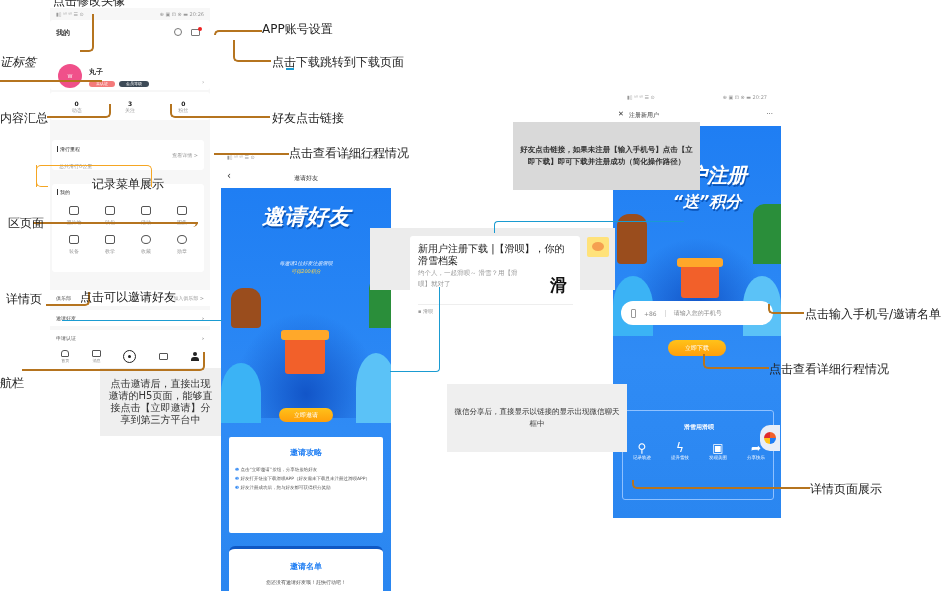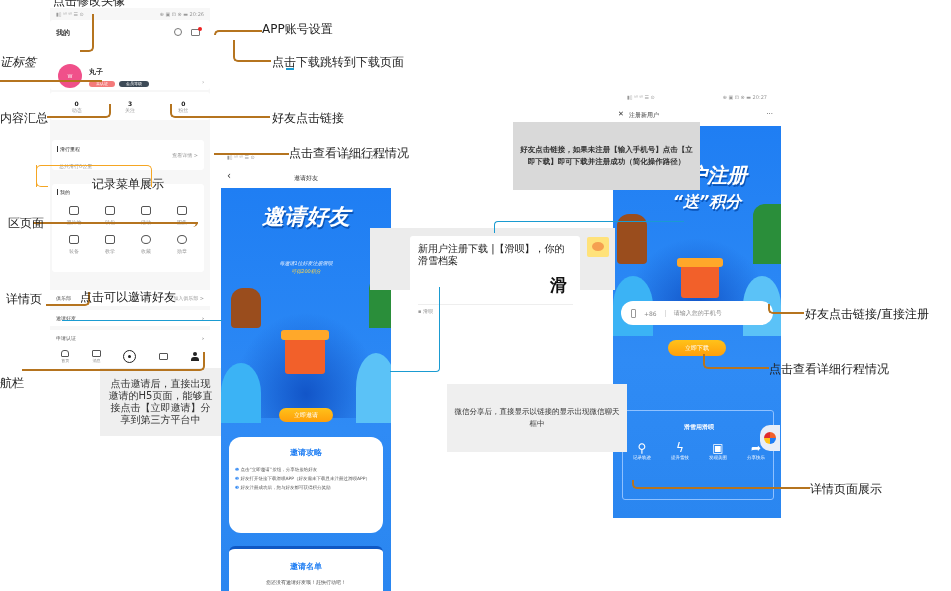--- a/index.html
+++ b/index.html
@@ -140,21 +140,21 @@
 
     <div class="abs" style="left:0;top:110px;width:170px;height:120px;background:radial-gradient(ellipse at 50% 80%, #1255c8 0%, transparent 60%);"></div>
     <div class="abs" style="left:10px;top:100px;width:30px;height:40px;background:#9a4d1d;border-radius:12px 12px 4px 4px;"></div>
     <div class="abs" style="left:148px;top:90px;width:22px;height:50px;background:#2a8e3a;border-radius:10px 0 0 0;"></div>
     <div class="abs" style="left:64px;top:150px;width:40px;height:36px;background:#f2602a;border-radius:3px;"></div>
     <div class="abs" style="left:60px;top:142px;width:48px;height:10px;background:#ffa82a;border-radius:3px;"></div>
     <div class="abs" style="left:0;top:175px;width:40px;height:60px;background:#3bb3f5;border-radius:50% 50% 0 0;"></div>
     <div class="abs" style="left:135px;top:165px;width:40px;height:70px;background:#5bc2f7;border-radius:50% 50% 0 0;"></div>
     <div class="abs orange-btn" style="left:58px;top:220px;width:54px;height:14px;line-height:14px;">立即邀请</div>
 
-    <div class="abs" style="left:8px;top:249px;width:154px;height:96px;background:#fff;border-radius:12px;">
+    <div class="abs" style="left:8px;top:249px;width:154px;height:96px;background:#fff;border-radius:2px;">
       <div class="abs" style="left:0;width:154px;top:10px;text-align:center;font-size:8px;color:#1f7ef3;font-weight:bold;">邀请攻略</div>
       <div class="abs" style="left:6px;top:28px;width:144px;font-size:4.5px;color:#555;line-height:9px;">
         <div><span style="color:#1f7ef3;">❶ </span><span>点击“立即邀请”按钮，分享链接给好友</span></div>
         <div><span style="color:#1f7ef3;">❷ </span><span>好友打开链接下载滑呗APP（好友需未下载且未注册过滑呗APP）</span></div>
         <div><span style="color:#1f7ef3;">❸ </span><span>好友注册成功后，您与好友都可获得积分奖励</span></div>
       </div>
     </div>
 
     <div class="abs" style="left:8px;top:358px;width:154px;height:60px;background:#fff;border-radius:6px;border-top:3px solid #0f58c4;">
       <div class="abs" style="left:0;width:154px;top:12px;text-align:center;font-size:8px;color:#1f7ef3;font-weight:bold;">邀请名单</div>
@@ -196,20 +196,21 @@
     </div>
   </div>
 </div>
 <div class="abs" style="left:760px;top:425px;width:20px;height:26px;background:#e8eef7;border-radius:10px 0 0 10px;">
   <div style="position:absolute;left:4px;top:7px;width:12px;height:12px;border-radius:50%;background:conic-gradient(#f2602a 0 25%, #1f7ef3 25% 50%, #ffc21a 50% 75%, #e02b2b 75%);"></div>
 </div>
 
 <div class="abs" style="left:370px;top:228px;width:245px;height:62px;background:#ececec;"></div>
 <div class="abs" style="left:410px;top:236px;width:170px;height:83px;background:#fff;border-radius:3px;">
   <div class="abs" style="left:8px;top:7px;width:155px;font-size:10px;color:#222;line-height:12px;">新用户注册下载 |【滑呗】，你的滑雪档案</div>
+  <div class="abs" style="left:8px;top:32px;width:112px;font-size:6.5px;color:#999;line-height:11px;">约个人，一起滑呗～ 滑雪？用【滑呗】就对了</div>
   <div class="abs" style="left:140px;top:38px;font-size:17px;font-weight:bold;color:#111;">滑</div>
   <div class="abs" style="left:8px;top:68px;width:155px;border-top:1px solid #eee;padding-top:3px;font-size:5px;color:#999;">▪ <span>滑呗</span></div>
 </div>
 <div class="abs" style="left:587px;top:237px;width:22px;height:20px;background:#ffe27a;border-radius:2px;">
   <div style="position:absolute;left:5px;top:5px;width:12px;height:9px;background:#f5a050;border-radius:50%;"></div>
 </div>
 
 <div class="note" style="left:100px;top:368px;width:121px;height:68px;">点击邀请后，直接出现邀请的H5页面，能够直接点击【立即邀请】分享到第三方平台中</div>
 <div class="note" style="left:447px;top:384px;width:180px;height:68px;font-size:7.5px;">微信分享后，直接显示以链接的显示出现微信聊天框中</div>
 <div class="note" style="left:513px;top:122px;width:187px;height:68px;background:#d9d9d9;font-size:7.5px;font-weight:bold;">好友点击链接，如果未注册【输入手机号】点击【立即下载】即可下载并注册成功（简化操作路径）</div>
@@ -240,15 +241,15 @@
 <div class="ann" style="left:0;top:111px;">内容汇总</div>
 <div class="ann" style="left:262px;top:22px;">APP账号设置</div>
 <div class="ann" style="left:272px;top:55px;">点击下载跳转到下载页面</div>
 <div class="ann" style="left:272px;top:111px;">好友点击链接</div>
 <div class="ann" style="left:289px;top:146px;">点击查看详细行程情况</div>
 <div class="ann" style="left:92px;top:177px;">记录菜单展示</div>
 <div class="ann" style="left:8px;top:216px;">区页面</div>
 <div class="ann" style="left:6px;top:292px;">详情页</div>
 <div class="ann" style="left:80px;top:290px;">点击可以邀请好友</div>
 <div class="ann" style="left:0;top:376px;">航栏</div>
-<div class="ann" style="left:805px;top:307px;">好友点击链接/直接注册</div>
+<div class="ann" style="left:805px;top:307px;">点击输入手机号/邀请名单</div>
 <div class="ann" style="left:769px;top:362px;">点击查看详细行程情况</div>
 <div class="ann" style="left:810px;top:482px;">详情页面展示</div>
 
 </body></html>

